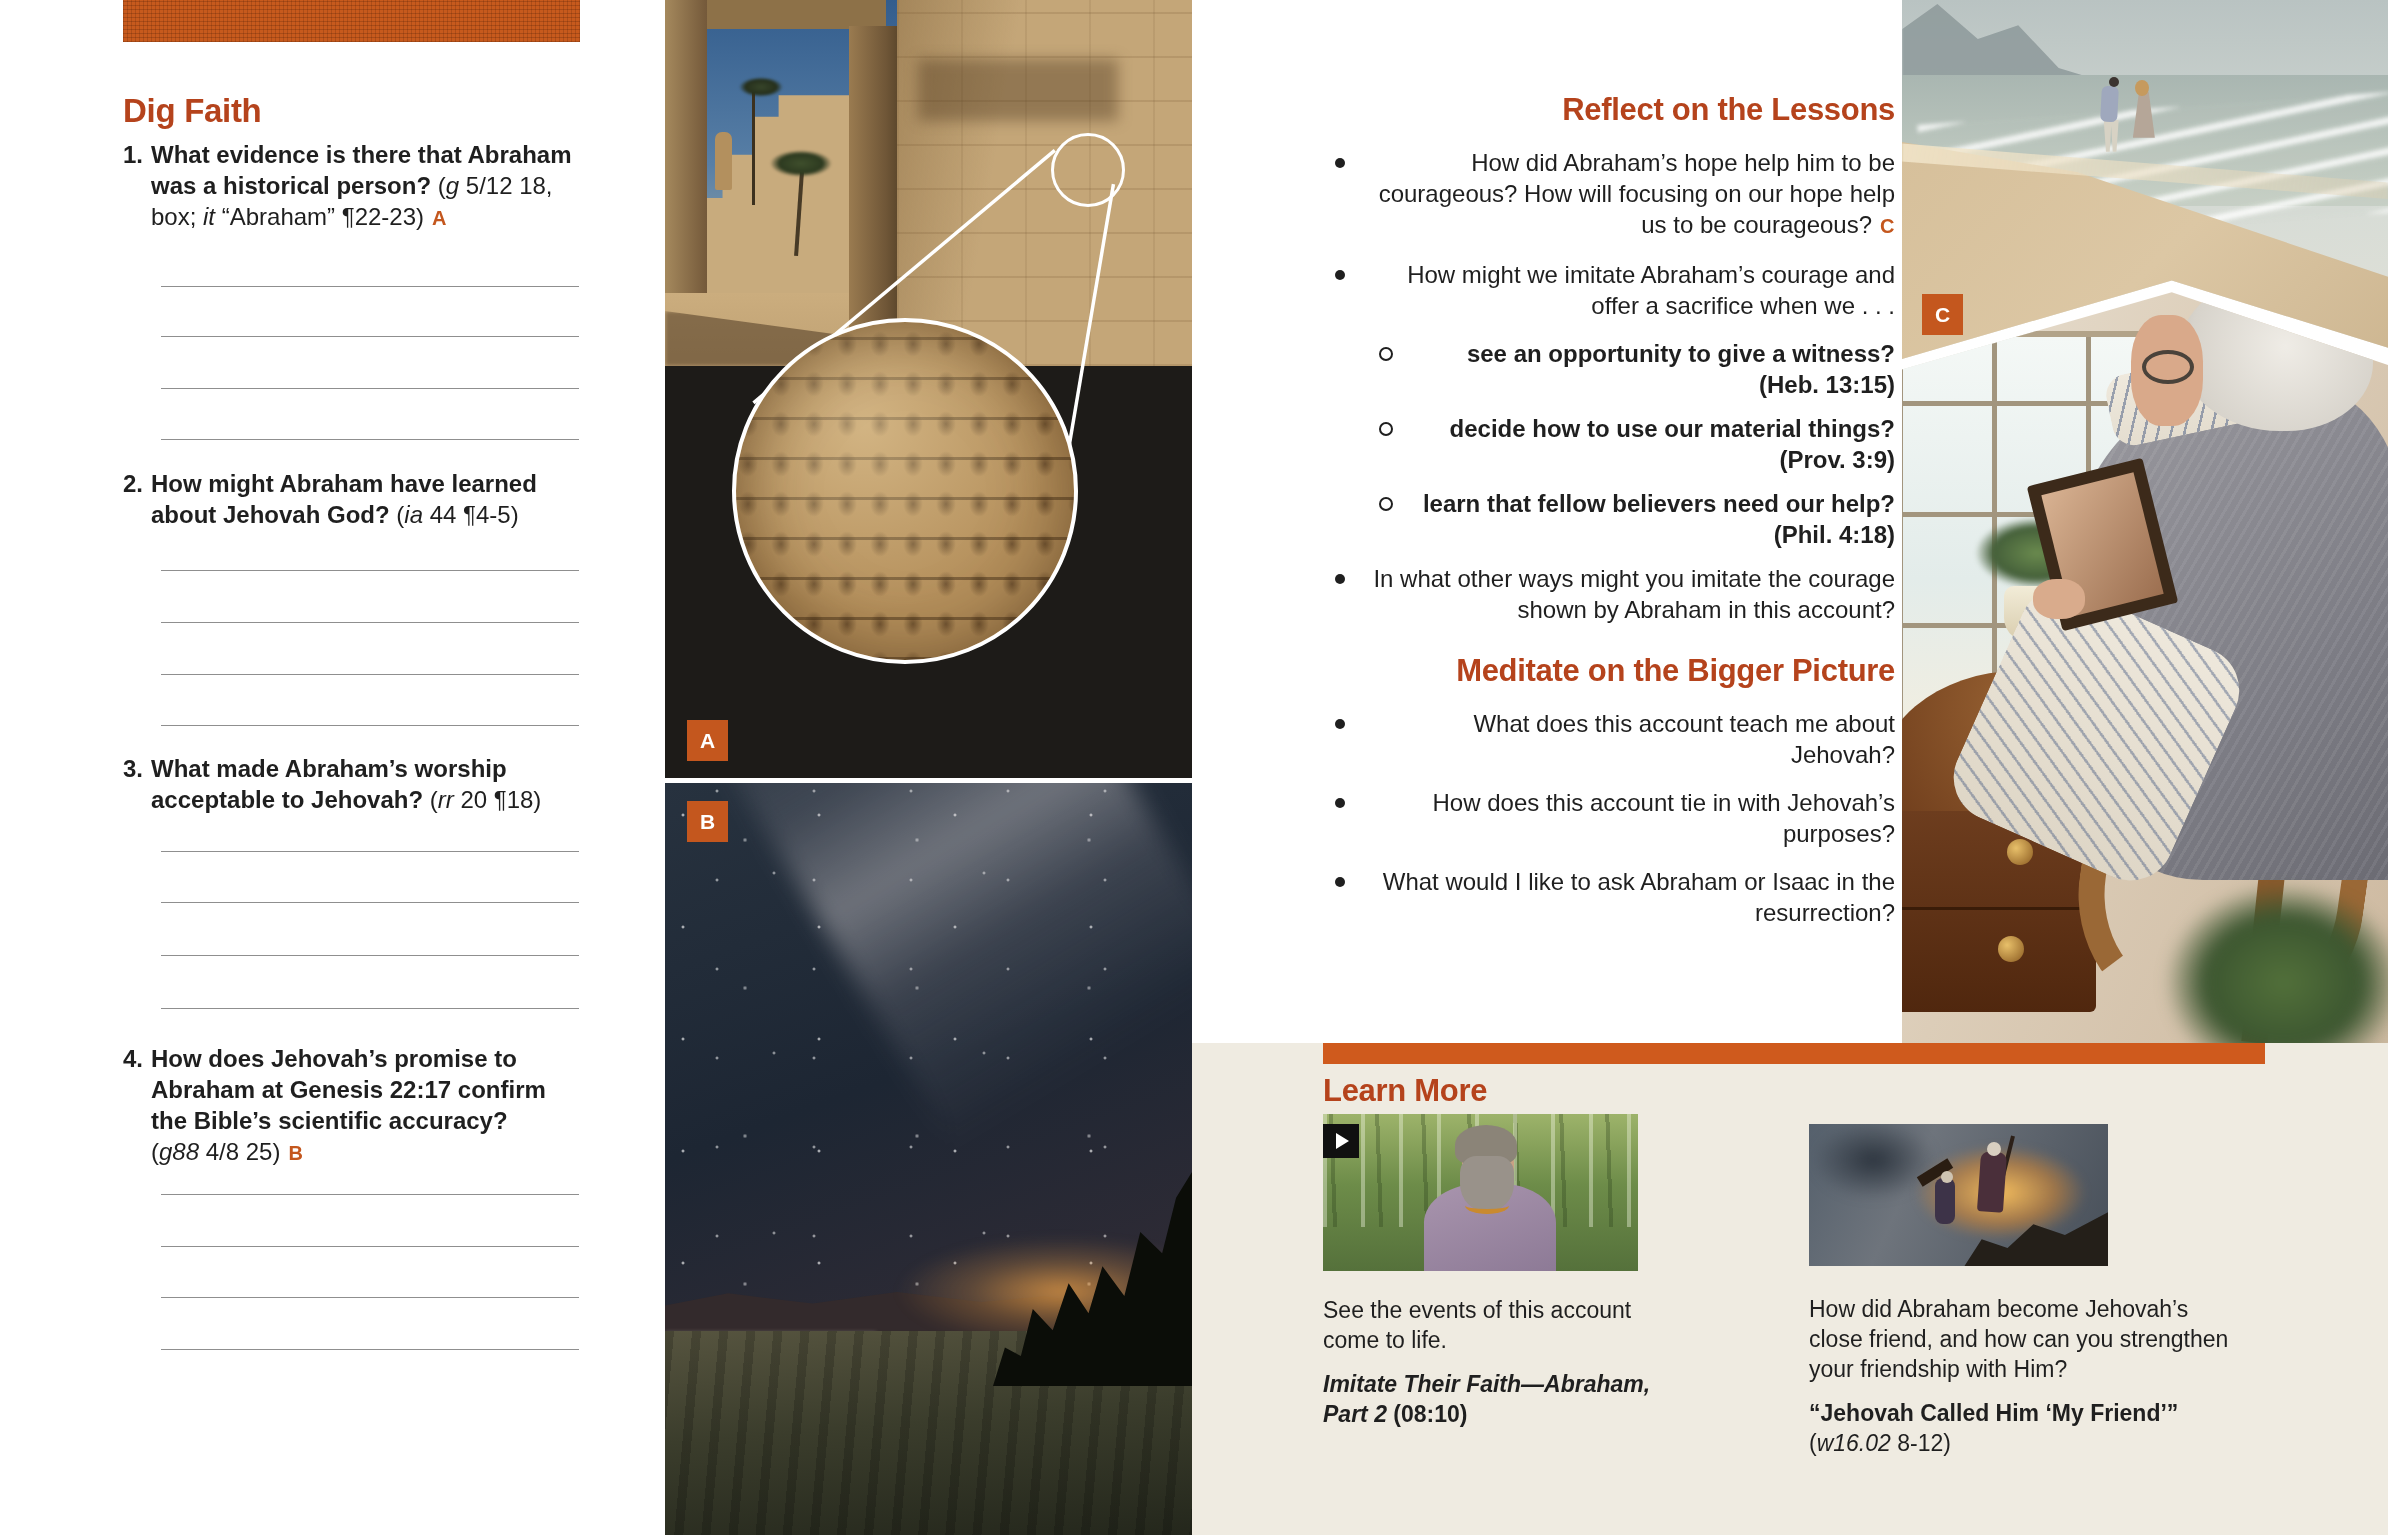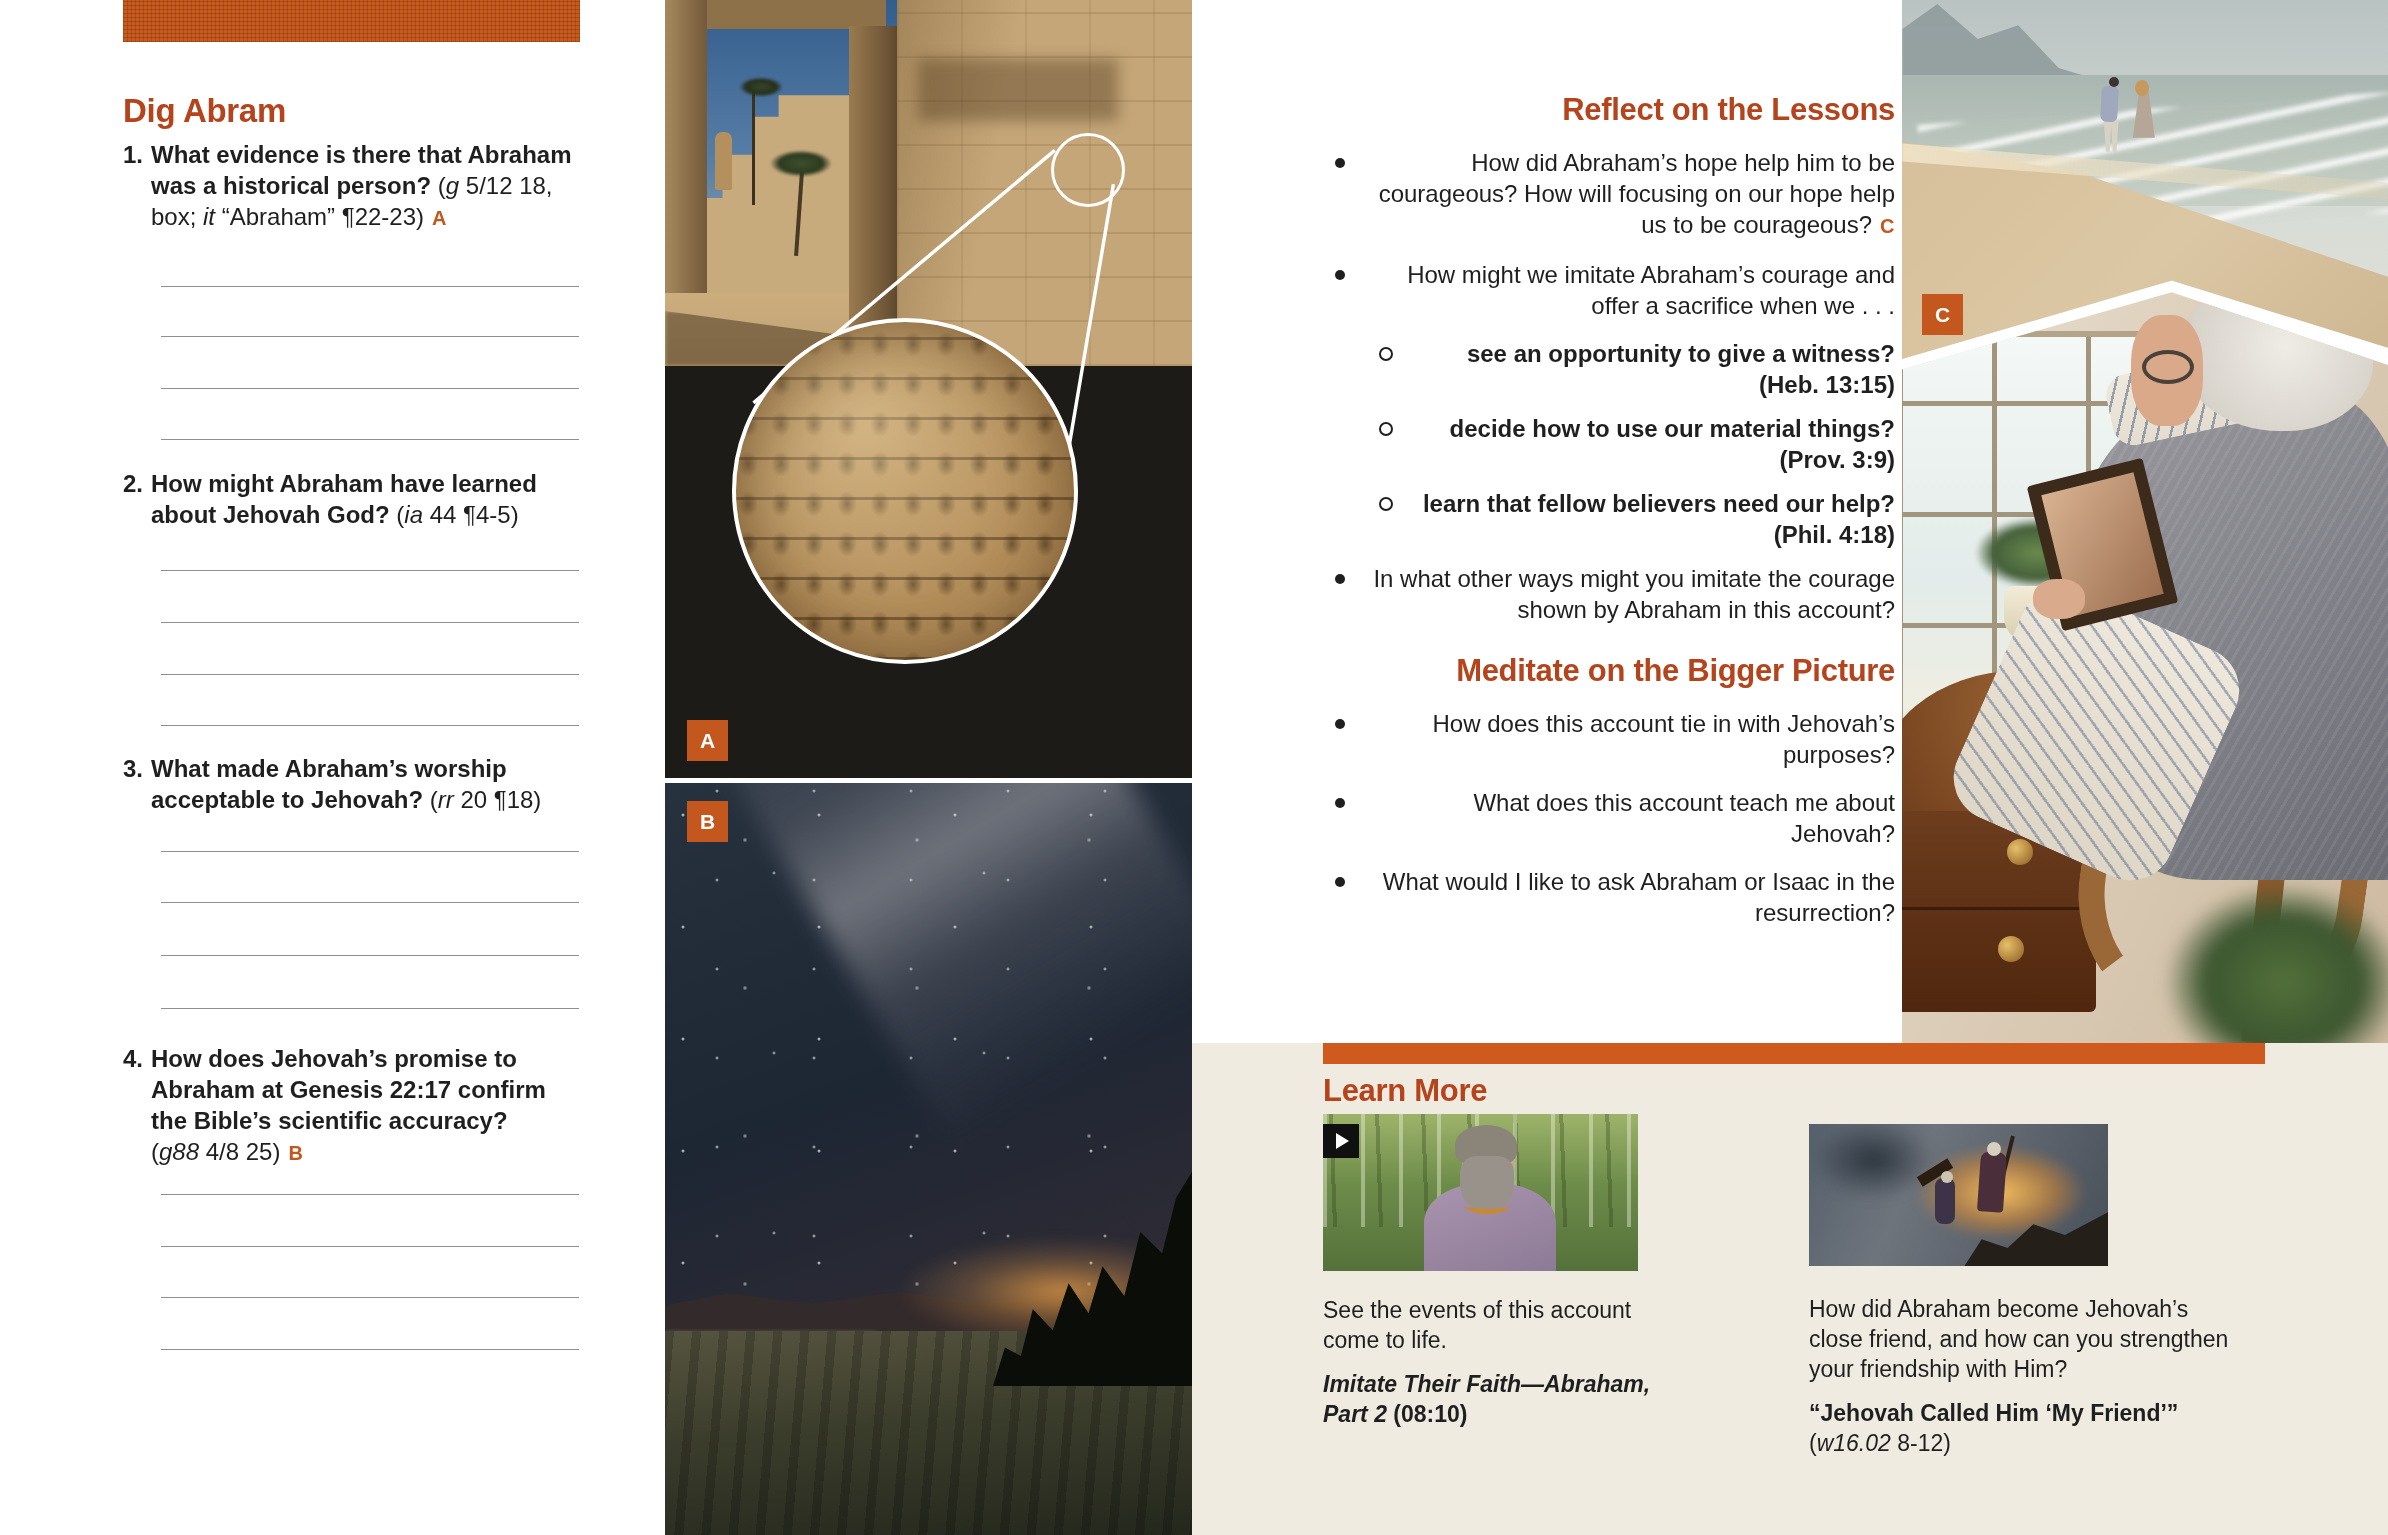--- a/index.html
+++ b/index.html
@@ -188,21 +188,21 @@
   .lm-title .it{font-style:italic;}
   .c1{left:1323px;top:1295px;width:328px;}
   .c2{left:1809px;top:1294px;width:438px;}
 </style>
 </head>
 <body>
 
 <div class="page">
 
   <div class="topbar"></div>
-  <div class="h-orange" style="left:123px;top:92px;font-size:33px;">Dig Abram</div>
+  <div class="h-orange" style="left:123px;top:92px;font-size:33px;">Dig Faith</div>
 
   <div class="q" style="top:139px">
     <span class="qnum">1.</span>
     <div class="qt"><span class="qb">What evidence is there that Abraham was a historical person?</span><span class="qr"><span> (</span><i>g</i><span> 5/12 18, box; </span><i>it</i><span> “Abraham” ¶22-23)</span></span><span class="qm">A</span></div>
   </div>
   <span class="aline" style="top:286px"></span>
   <span class="aline" style="top:336px"></span>
   <span class="aline" style="top:388px"></span>
   <span class="aline" style="top:439px"></span>
 
@@ -271,22 +271,22 @@
 
   <div class="reflect">
     <h2>Reflect on the Lessons</h2>
     <div class="bullet"><span class="dot"></span><span>How did Abraham’s hope help him to be courageous? How will focusing on our hope help us to be courageous?</span><span class="qm">C</span></div>
     <div class="bullet"><span class="dot"></span><span>How might we imitate Abraham’s courage and offer a sacrifice when we . . .</span></div>
     <div class="sub"><span class="ring"></span><span>see an opportunity to give a witness? (Heb. 13:15)</span></div>
     <div class="sub"><span class="ring"></span><span>decide how to use our material things? (Prov. 3:9)</span></div>
     <div class="sub"><span class="ring"></span><span>learn that fellow believers need our help? (Phil. 4:18)</span></div>
     <div class="bullet"><span class="dot"></span><span>In what other ways might you imitate the courage shown by Abraham in this account?</span></div>
     <h2 class="h2b">Meditate on the Bigger Picture</h2>
+    <div class="bullet"><span class="dot"></span><span>What does this account teach me about Jehovah?</span></div>
     <div class="bullet"><span class="dot"></span><span>How does this account tie in with Jehovah’s purposes?</span></div>
-    <div class="bullet"><span class="dot"></span><span>What does this account teach me about Jehovah?</span></div>
     <div class="bullet"><span class="dot"></span><span>What would I like to ask Abraham or Isaac in the resurrection?</span></div>
   </div>
 
   <div class="beach">
     <div class="b-sky"></div>
     <div class="b-mtn"></div>
     <div class="b-sea"></div>
     <div class="b-surf"></div>
     <div class="b-sand"></div>
     <div class="b-wet"></div>

